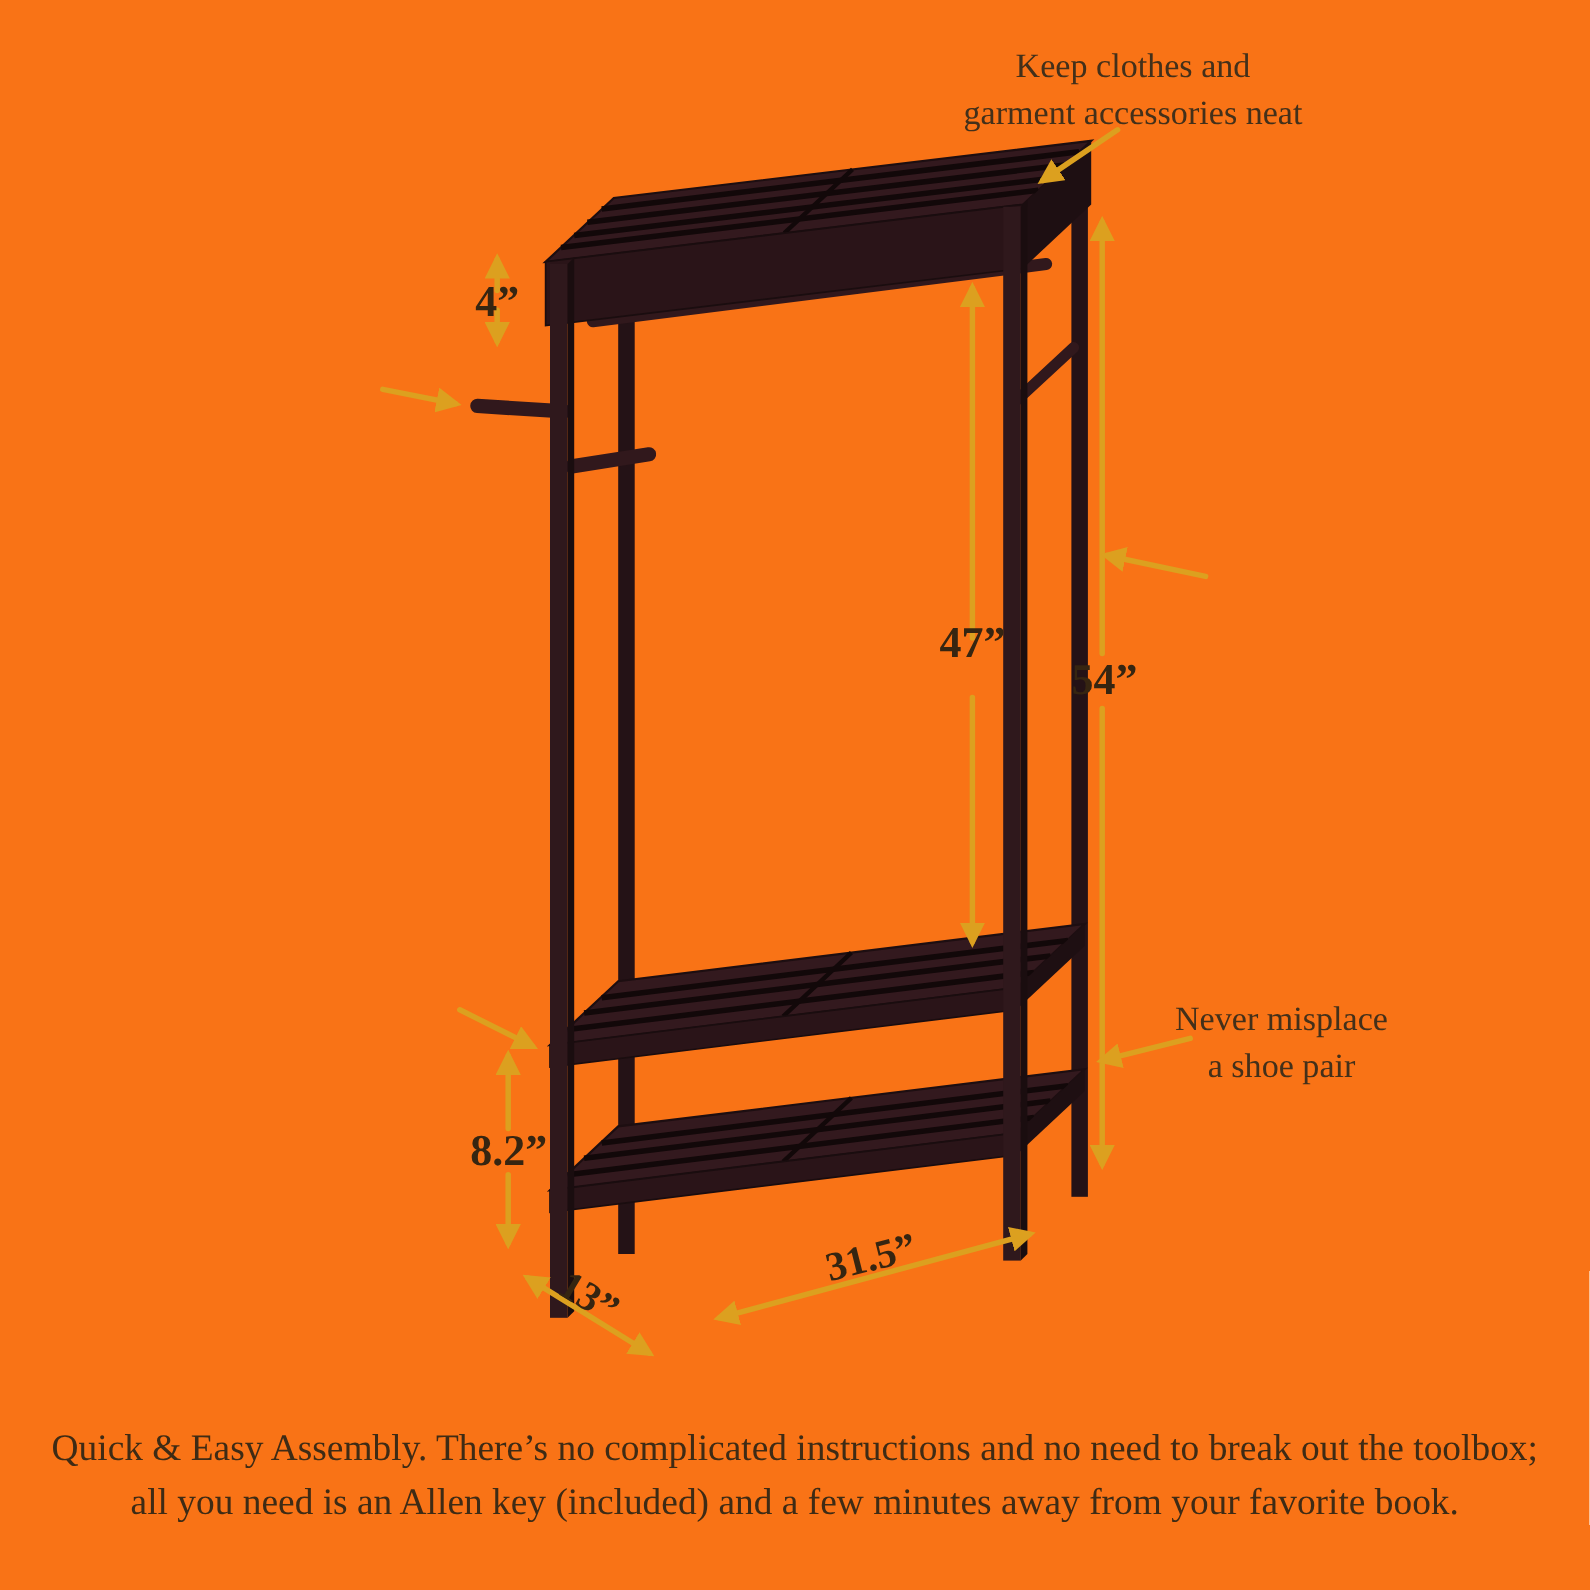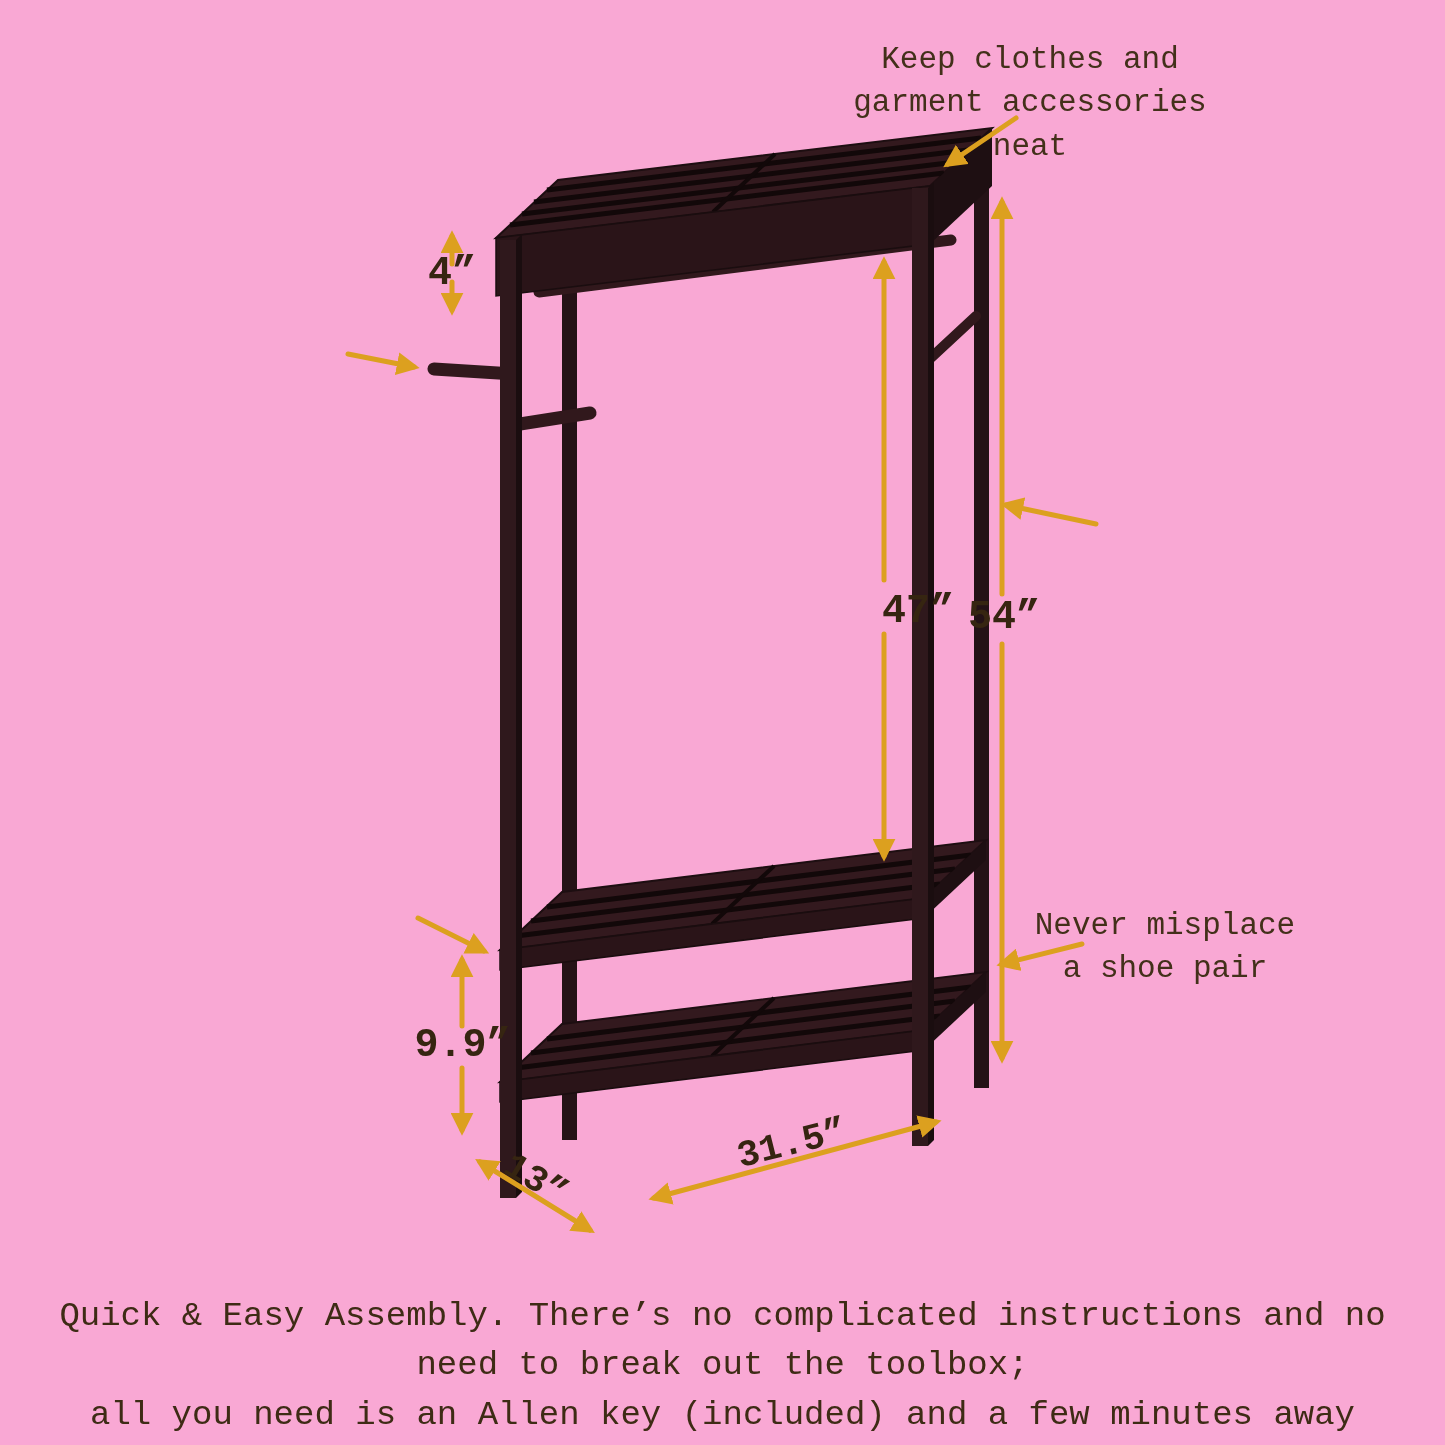--- a/index.html
+++ b/index.html
@@ -1,20 +1,20 @@
 <!DOCTYPE html>
 <html><head>
 <meta charset="utf-8">
 <style>
   html,body { margin:0; padding:0; background:#ffffff; }
   .canvas {
     position:relative;
     width:1445px; height:1445px;
-    background:#f9a8d4;
-    font-family:Liberation Mono, monospace;
+    background:#f97316;
+    font-family:Liberation Serif, serif;
     overflow:hidden;
   }
   .scene { position:absolute; left:0; top:0; width:1445px; height:1445px; }
   .note {
     position:absolute;
     font-size:31px;
     line-height:1.40;
     color:#43301a;
     text-align:center;
     white-space:pre-line;
@@ -139,22 +139,22 @@
       <line x1="1082" y1="944" x2="1002" y2="964" marker-end="url(#arrow)"></line>
     </g>
   </svg>
 
   <div class="note" style="left:810px; top:38px;  width:440px;">Keep clothes and
 garment accessories neat</div>
   <div class="note" style="left:1010px;top:904px; width:310px;">Never misplace
 a shoe pair</div>
 
   <div class="dim" style="left:406px; top:250px;  width:92px;">4”</div>
-  <div class="dim" style="left:814px; top:588px;  width:140px;text-align:right;">47”</div>
+  <div class="dim" style="left:814px; top:560px;  width:140px;">47”</div>
   <div class="dim" style="left:934px; top:594px;  width:140px;">54”</div>
-  <div class="dim" style="left:390px; top:1022px; width:145px;">9.9”</div>
+  <div class="dim" style="left:390px; top:1022px; width:145px;">8.2”</div>
   <div class="dim dim-rot13" style="left:480px; top:1158px; width:110px;">13”</div>
   <div class="dim dim-rot315" style="left:712px; top:1122px; width:160px;">31.5”</div>
 
   <div class="footer-note">Quick &amp; Easy Assembly. There’s no complicated instructions and no need to break out the toolbox;
 all you need is an Allen key (included) and a few minutes away from your favorite book.</div>
 
 </div>
 
 </body></html>

